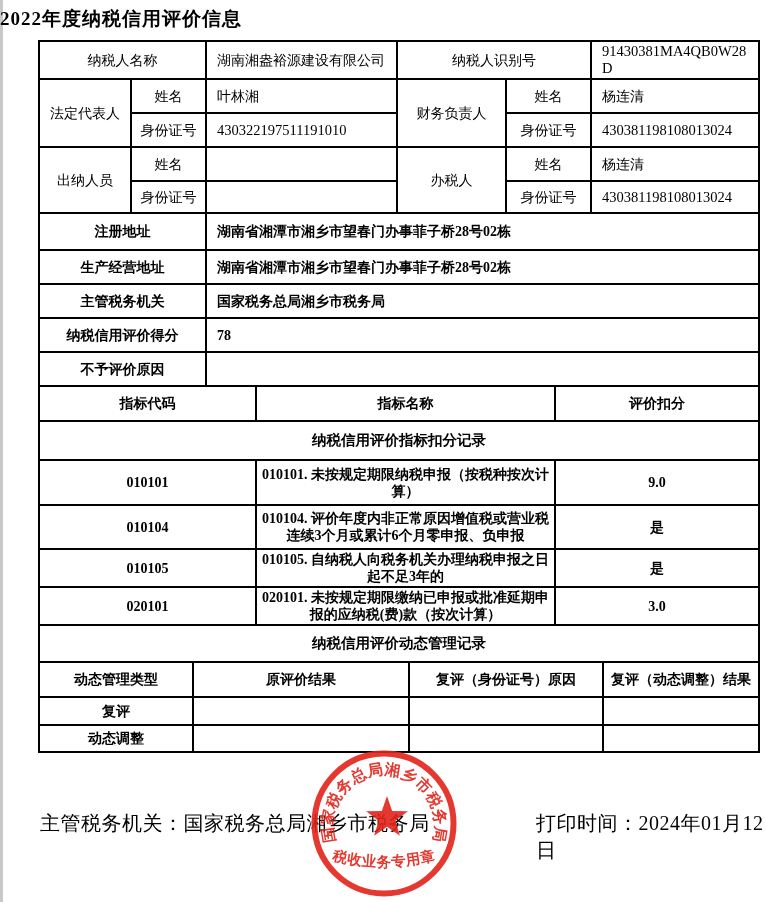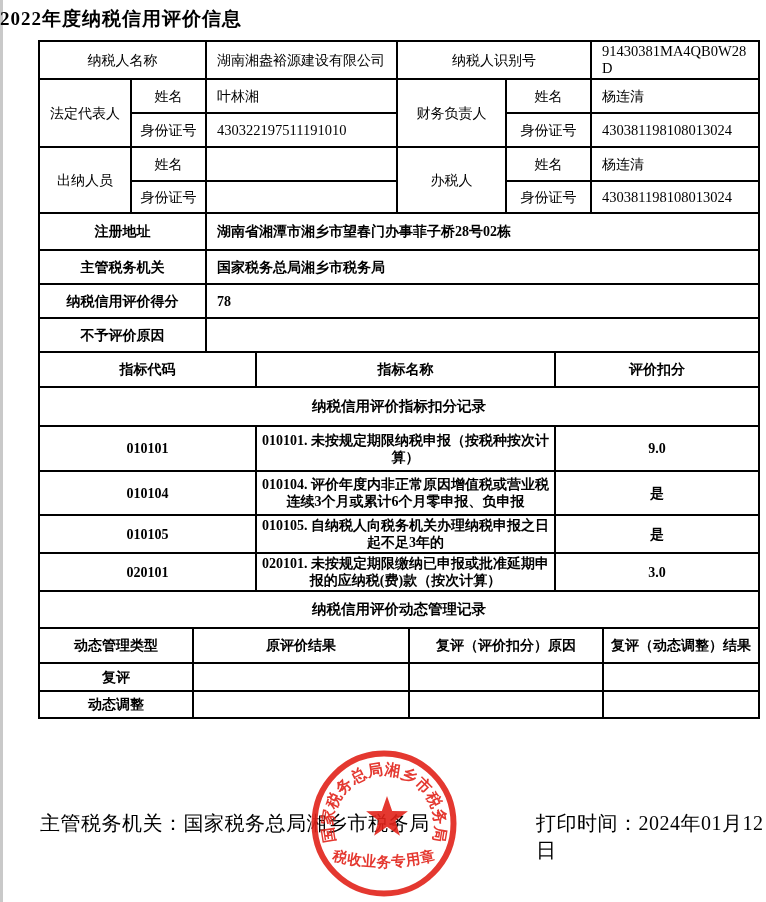--- a/index.html
+++ b/index.html
@@ -95,20 +95,24 @@
     <colgroup>
         <col style="width:167px">
         <col style="width:553px">
       </colgroup>
     <tbody>
         <tr style="height:37px">
       <td>注册地址</td>
       <td class="val">湖南省湘潭市湘乡市望春门办事菲子桥28号02栋</td>
     </tr>
     <tr style="height:34px">
+      <td>生产经营地址</td>
+      <td class="val">湖南省湘潭市湘乡市望春门办事菲子桥28号02栋</td>
+    </tr>
+    <tr style="height:34px">
       <td>主管税务机关</td>
       <td class="val">国家税务总局湘乡市税务局</td>
     </tr>
     <tr style="height:34px">
       <td>纳税信用评价得分</td>
       <td class="val">78</td>
     </tr>
     <tr style="height:34px">
       <td>不予评价原因</td>
       <td class="val"></td>
@@ -161,21 +165,21 @@
         <col style="width:194px">
         <col style="width:156px">
       </colgroup>
     <tbody>
         <tr style="height:37px">
       <td colspan="4" class="band">纳税信用评价动态管理记录</td>
     </tr>
     <tr style="height:35px">
       <td>动态管理类型</td>
       <td>原评价结果</td>
-      <td>复评（评价扣分）原因</td>
+      <td>复评（身份证号）原因</td>
       <td>复评（动态调整）结果</td>
     </tr>
     <tr style="height:28px">
       <td>复评</td>
       <td></td>
       <td></td>
       <td></td>
     </tr>
     <tr style="height:27px">
       <td>动态调整</td>

